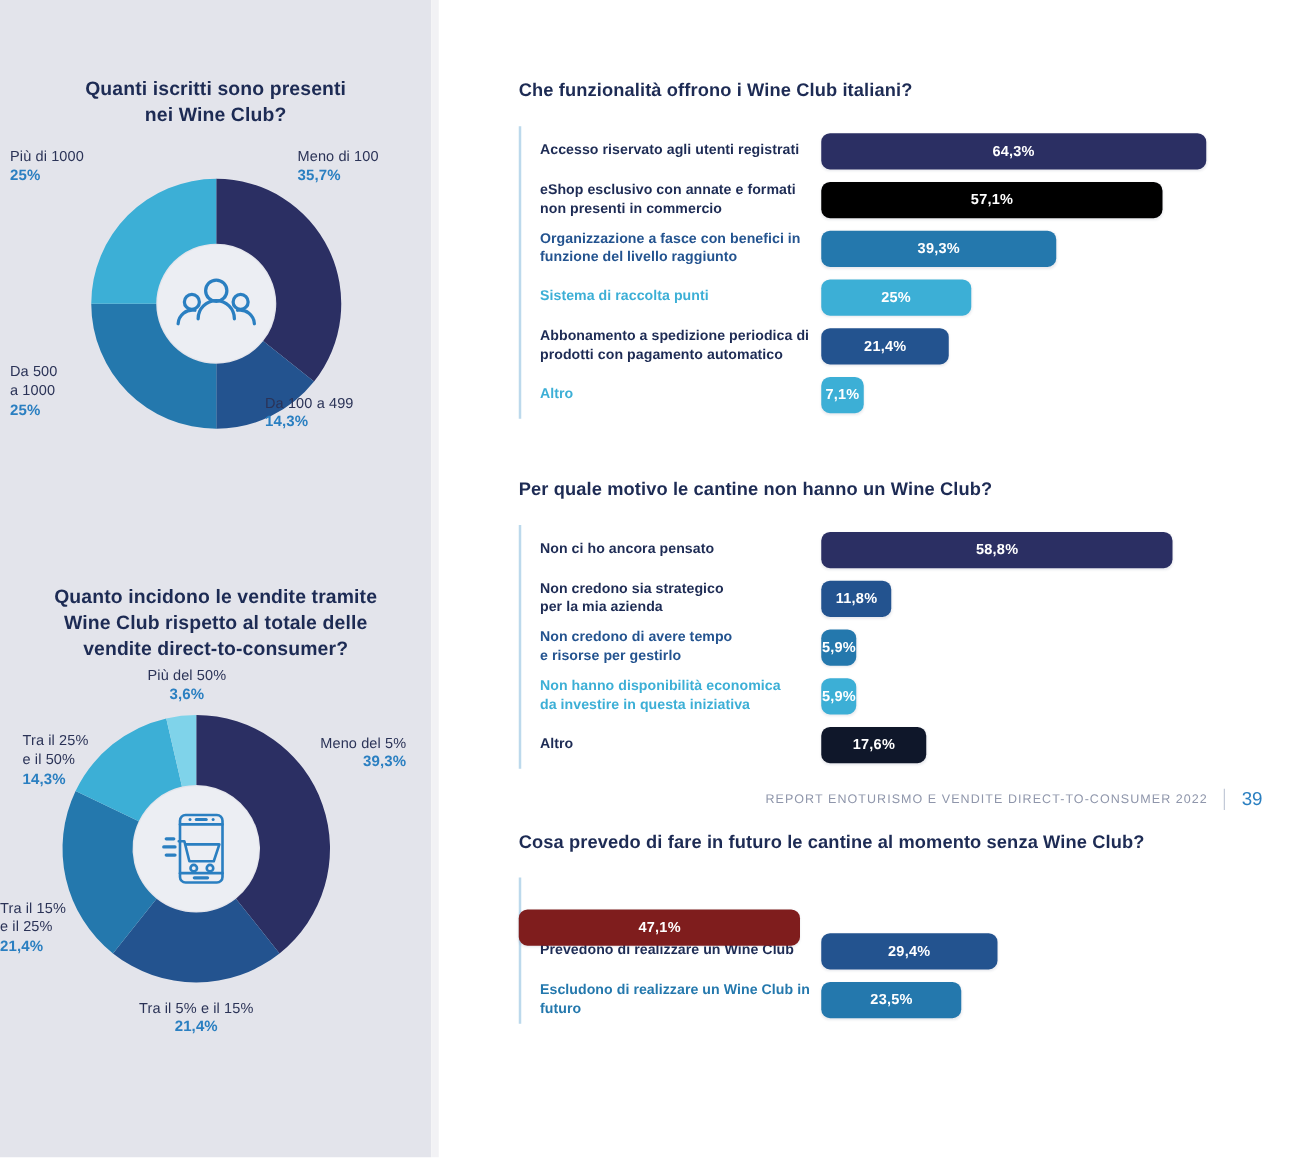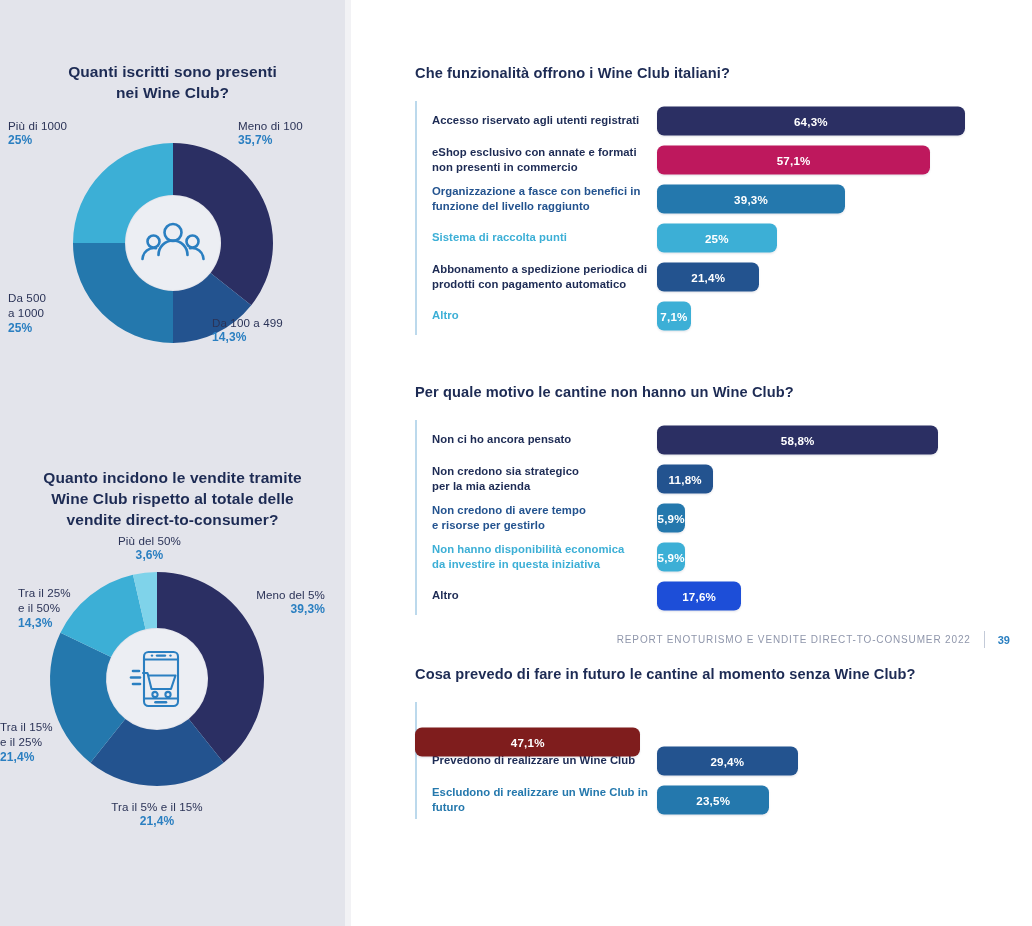--- a/index.html
+++ b/index.html
@@ -88,21 +88,21 @@
   
   .footer {
     position: absolute; right: 22px; bottom: 18px;
     display: flex; align-items: center; gap: 13px;
   }
   .footer-text {
     font-size: 10px; letter-spacing: .85px;
     color: #8f96ab; text-transform: uppercase;
   }
   .footer-sep { width: 1px; height: 17px; background: #c3cad8; }
-  .footer-page { font-size: 11px; font-weight: bold; color: #2a7fc1; }
+  .footer-page { font-size: 15px; font-weight: normal; color: #2a7fc1; }
 </style>
 </head>
 <body>
 
 <div class="page">
 
   <div class="left-panel"></div>
   <div class="panel-seam"></div>
 
   <div class="donut-block" style="top:62px;">
@@ -215,21 +215,21 @@
       <div class="bars" id="bars-funzionalita">
           <div class="bar-row">
             <div class="bar-label" style="color: rgb(29, 43, 84);">Accesso riservato agli utenti registrati</div>
             <div class="bar-track">
               <div class="bar" style="width: 307.721px; background: rgb(43, 47, 99);">64,3%</div>
             </div>
           </div>
           <div class="bar-row">
             <div class="bar-label" style="color: rgb(29, 43, 84);">eShop esclusivo con annate e formati<br>non presenti in commercio</div>
             <div class="bar-track">
-              <div class="bar" style="width: 273.264px; background: #be185d;">57,1%</div>
+              <div class="bar" style="width: 273.264px; background: #000000;">57,1%</div>
             </div>
           </div>
           <div class="bar-row">
             <div class="bar-label" style="color: rgb(35, 83, 143);">Organizzazione a fasce con benefici in<br>funzione del livello raggiunto</div>
             <div class="bar-track">
               <div class="bar" style="width: 188.079px; background: rgb(36, 120, 173);">39,3%</div>
             </div>
           </div>
           <div class="bar-row">
             <div class="bar-label" style="color: rgb(60, 175, 214);">Sistema di raccolta punti</div>
@@ -275,21 +275,21 @@
           </div>
           <div class="bar-row">
             <div class="bar-label" style="color: rgb(60, 175, 214);">Non hanno disponibilità economica<br>da investire in questa iniziativa</div>
             <div class="bar-track">
               <div class="bar" style="width: 28.2357px; background: rgb(60, 175, 214);">5,9%</div>
             </div>
           </div>
           <div class="bar-row">
             <div class="bar-label" style="color: rgb(29, 43, 84);">Altro</div>
             <div class="bar-track">
-              <div class="bar" style="width: 84.2286px; background: #1d4ed8;">17,6%</div>
+              <div class="bar" style="width: 84.2286px; background: #0f172a;">17,6%</div>
             </div>
           </div>
         </div>
     </div>
 
     <div class="section" style="top:666px;">
       <div class="section-title">Cosa prevedo di fare in futuro le cantine al momento senza Wine Club?</div>
       <div class="bars" id="bars-futuro">
           <div class="bar-row">
             <div class="bar-track">

